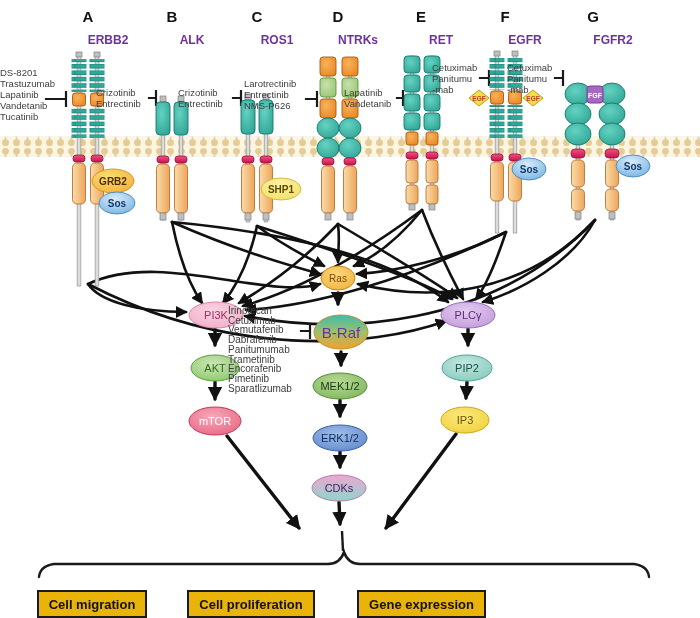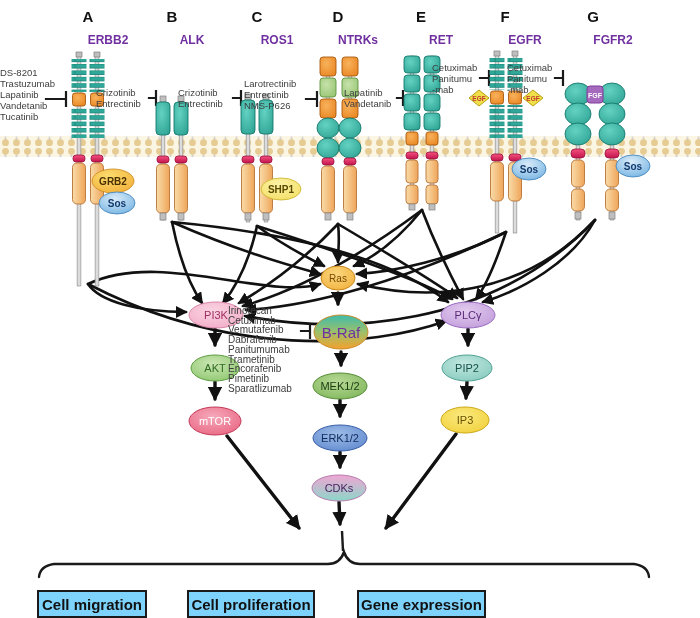--- a/index.html
+++ b/index.html
@@ -7,22 +7,22 @@
          font-family:"Liberation Sans",sans-serif;}
   .stage svg{position:absolute;left:0;top:0;}
   .abs{position:absolute;}
   .colLetter{font-size:15px;font-weight:bold;color:#111;transform:translateX(-50%);}
   .geneName{font-size:12px;font-weight:bold;color:#7030A0;transform:translateX(-50%);padding-left:40px;}
   .drugs{font-size:9.5px;line-height:11px;color:#3d3d3d;}
   .drugs.small{font-size:10px;line-height:9.7px;}
   .nodelabel{font-size:11px;font-weight:normal;white-space:nowrap;transform:translate(-50%,-50%);}
   .adlabel{font-size:10px;font-weight:bold;white-space:nowrap;transform:translate(-50%,-50%);}
   .liglabel{font-size:6.5px;font-weight:bold;transform:translate(-50%,-50%);}
-  .outbox{border:2px solid #1a1a1a;background:#7dd3fc;display:flex;align-items:center;
-          justify-content:center;font-size:15px;font-weight:bold;color:#111;height:24px;}
+  .outbox{border:2px solid #1a1a1a;background:#eab308;display:flex;align-items:center;
+          justify-content:center;font-size:13px;font-weight:bold;color:#111;height:24px;}
 </style>
 </head>
 <body>
 
 <div class="stage">
 
 <svg width="700" height="618" viewBox="0 0 700 618">
   <defs>
     <pattern id="mem" width="11" height="21" patternUnits="userSpaceOnUse">
       <rect width="11" height="21" fill="#FBF5E4"></rect>

